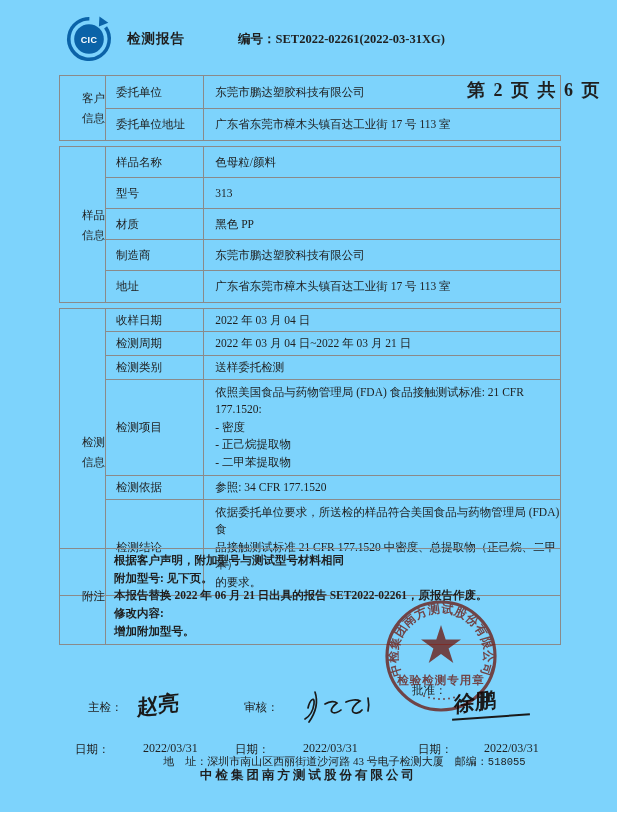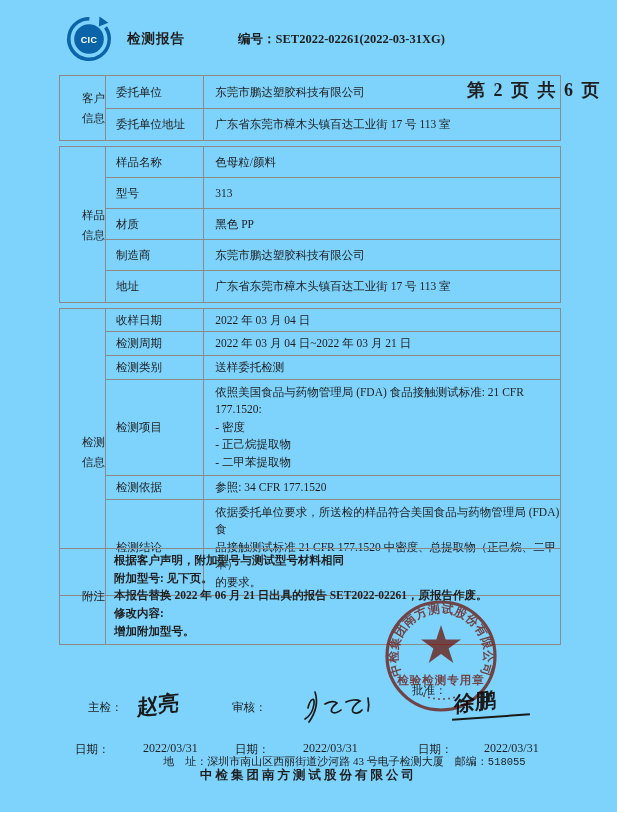--- a/index.html
+++ b/index.html
@@ -182,21 +182,21 @@
           <div>修改内容:</div>
           <div>增加附加型号。</div>
         </td>
       </tr>
     </tbody>
   </table>
 
   <div class="sig-label" style="left:60px;top:700px;margin-left:28px;">主检：</div>
   <div class="hand" style="left:137px;top:691px;">赵亮</div>
 
-  <div class="sig-label" style="left:232px;top:700px;">审核：</div>
+  <div class="sig-label" style="left:244px;top:700px;">审核：</div>
   <svg style="position:absolute;left:298px;top:686px;" width="82" height="38" viewBox="0 0 82 38">
     <path d="M10 22 c2,-9 7,-12 6,-4 c-1,7 -4,12 -9,15 M17 6 c3,9 1,20 -6,30
              M27 18 c5,-3 10,-3 12,-1 c-4,3 -7,7 -5,9 c2,2 7,0 9,-2
              M48 16 c4,-2 11,-3 14,-1 c-5,3 -9,8 -7,11 c2,2 7,1 9,-2 M70 12 c1,5 1,9 0,13" fill="none" stroke="#1a1a1a" stroke-width="1.7" stroke-linecap="round"></path>
   </svg>
 
   <div class="sig-label" style="left:412px;top:683px;">批准：</div>
   <div class="hand" style="left:454px;top:688px;">徐鹏</div>
   <div class="hand-underline" style="left:452px;top:716px;"></div>
 

